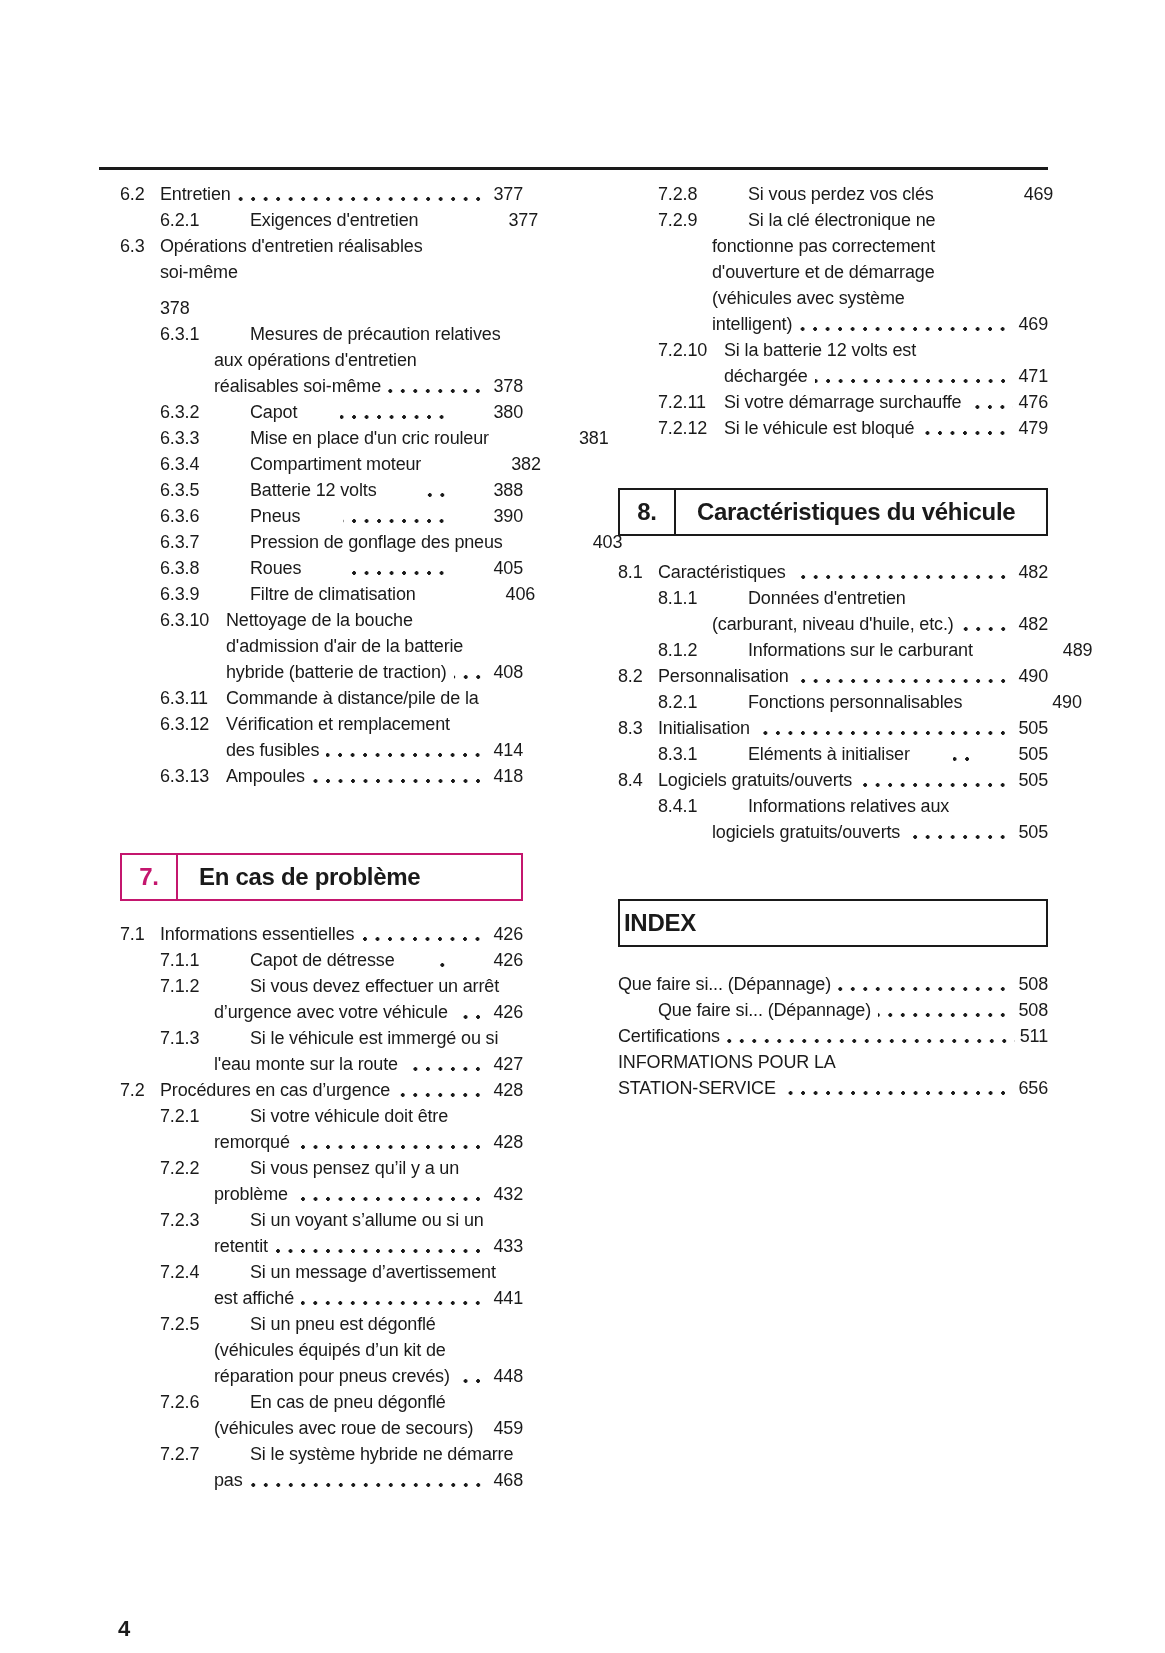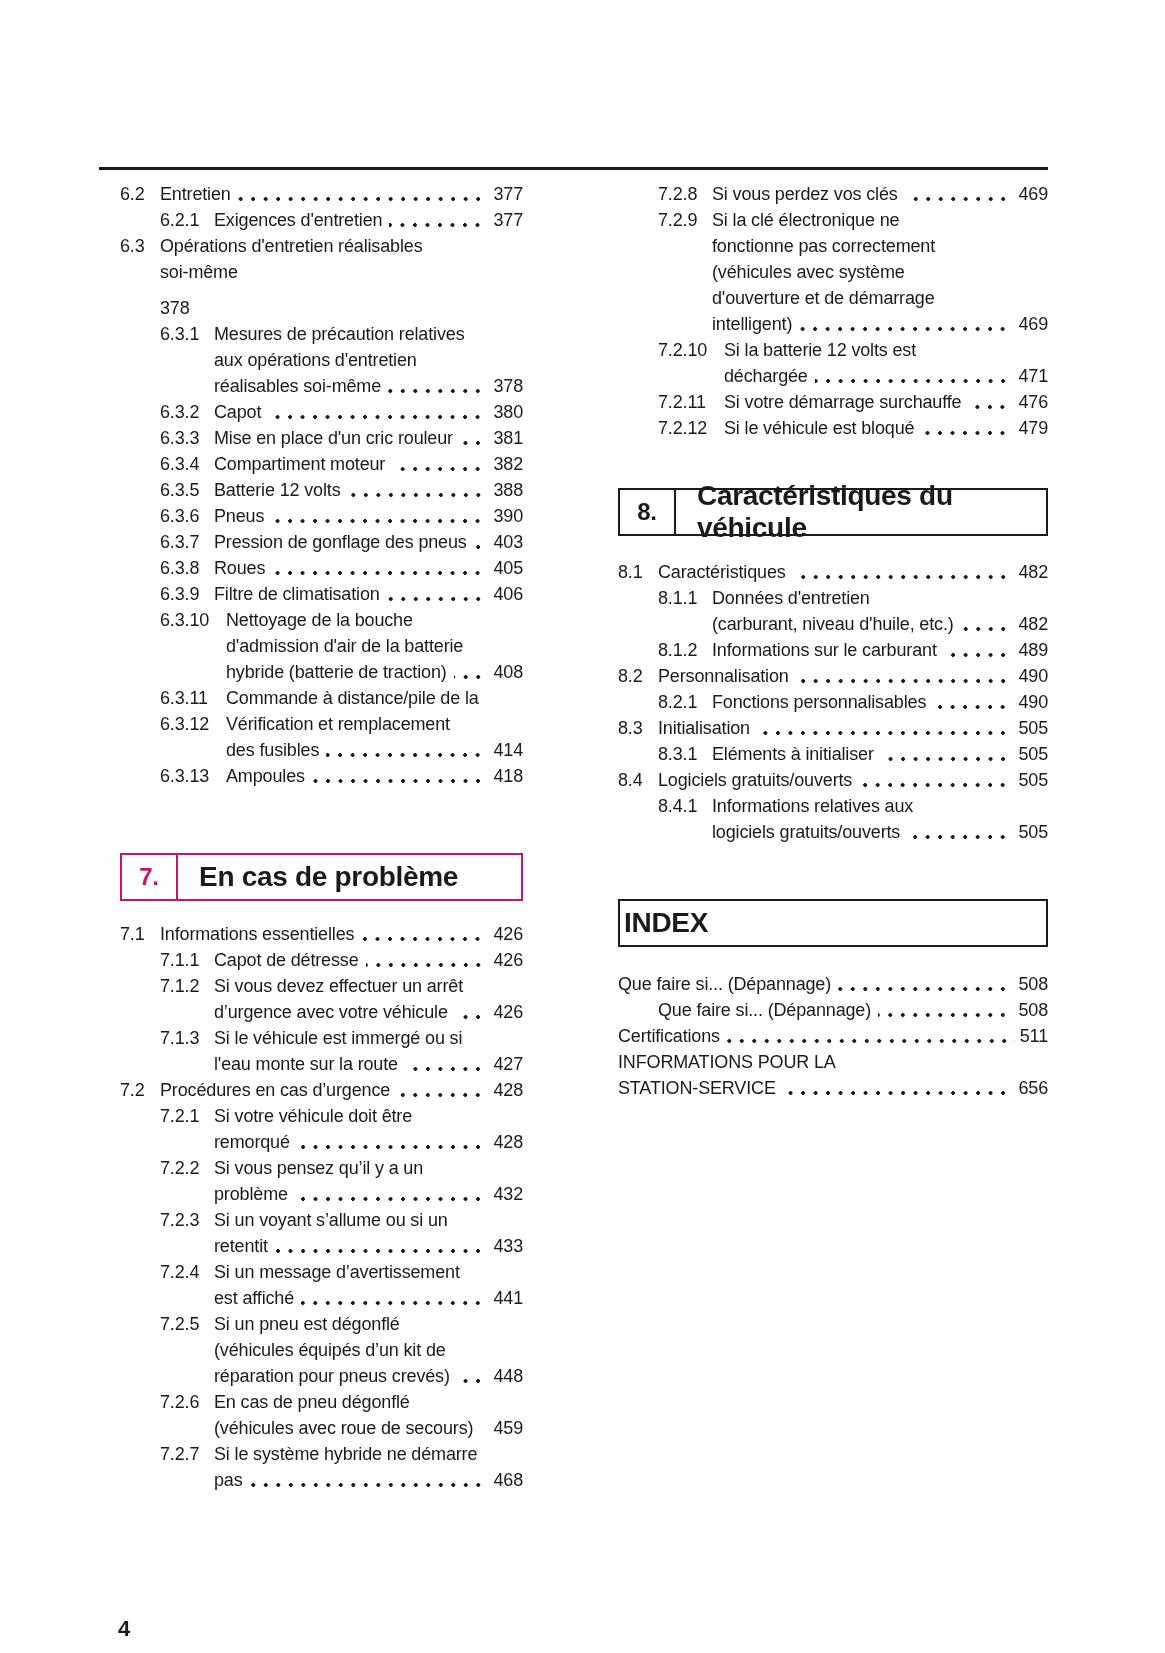--- a/index.html
+++ b/index.html
@@ -10,21 +10,21 @@
   }
   #top-rule { position:absolute; left:99px; top:131px; width:949px; height:3px; background:#1a1a1a; }
 
   .col { position:absolute; top:145px; }
   #col-left  { left:120px; width:403px; }
   #col-right { left:618px; width:430px; }
 
   .row { display:flex; line-height:26px; font-size:18px; }
   .num { flex:none; white-space:pre; }
   .l1  .num { width:40px; }
-  .l2  { padding-left:40px; } .l2  .num { width:54px; }
+  .l2  { padding-left:40px;gap:36px; } .l2  .num { width:54px; }
   .l2w { padding-left:40px; } .l2w .num { width:66px; }
   .l1c { padding-left:40px;flex-direction:column; }
   .l2c { padding-left:94px; }
   .l2wc{ padding-left:106px; }
   .plain-ind { padding-left:40px; }
   .txt { flex:none; white-space:pre; }
   .leader {
     flex:1 1 auto; min-width:6px; height:4px; align-self:flex-end;
     margin:0 5px 6px 7px;
     background-image:radial-gradient(circle at 2px 2px, #1a1a1a 1.7px, transparent 2.1px);
@@ -33,21 +33,21 @@
   .pg { flex:none; white-space:pre; }
 
   .box {
     display:flex; align-items:stretch; height:48px; box-sizing:border-box;
     border:2px solid #1a1a1a; letter-spacing:-0.3px;
   }
   .box .box-num {
     flex:none; width:54px; display:flex; align-items:center; justify-content:center;
     border-right:2px solid #1a1a1a; font-weight:bold; font-size:24px;
   }
-  .box .box-title { display:flex; align-items:center; padding-left:21px; font-weight:bold; font-size:28px; }
+  .box .box-title { display:flex; align-items:center; padding-left:21px; font-weight:bold; font-size:24px; }
   .box.accent { border-color:var(--accent,#c4166e); }
   .box.accent .box-num { border-right-color:var(--accent,#c4166e); color:var(--accent,#c4166e); }
   #box-s7    { margin:64px 0 20px 0; }
   #box-s8    { margin:47px 0 23px 0; }
   #box-index { margin:54px 0 24px 0; }
   #box-index .box-title { padding-left:4px; }
 
   #footer-page-number { position:absolute; left:118px; top:1580px; font-size:22px; font-weight:bold; }
 </style>
 </head>
@@ -290,24 +290,24 @@
           <span class="pg">469</span>
         </div>
         <div class="row l2">
           <span class="num">7.2.9</span>
           <span class="txt">Si la clé électronique ne</span>
         </div>
         <div class="row l2c">
           <span class="txt">fonctionne pas correctement</span>
         </div>
         <div class="row l2c">
+          <span class="txt">d'ouverture et de démarrage</span>
+        </div>
+        <div class="row l2c">
           <span class="txt">(véhicules avec système</span>
-        </div>
-        <div class="row l2c">
-          <span class="txt">d'ouverture et de démarrage</span>
         </div>
         <div class="row l2c">
           <span class="txt">intelligent)</span>
           <span class="leader"></span>
           <span class="pg">469</span>
         </div>
         <div class="row l2w">
           <span class="num">7.2.10</span>
           <span class="txt">Si la batterie 12 volts est</span>
         </div>

